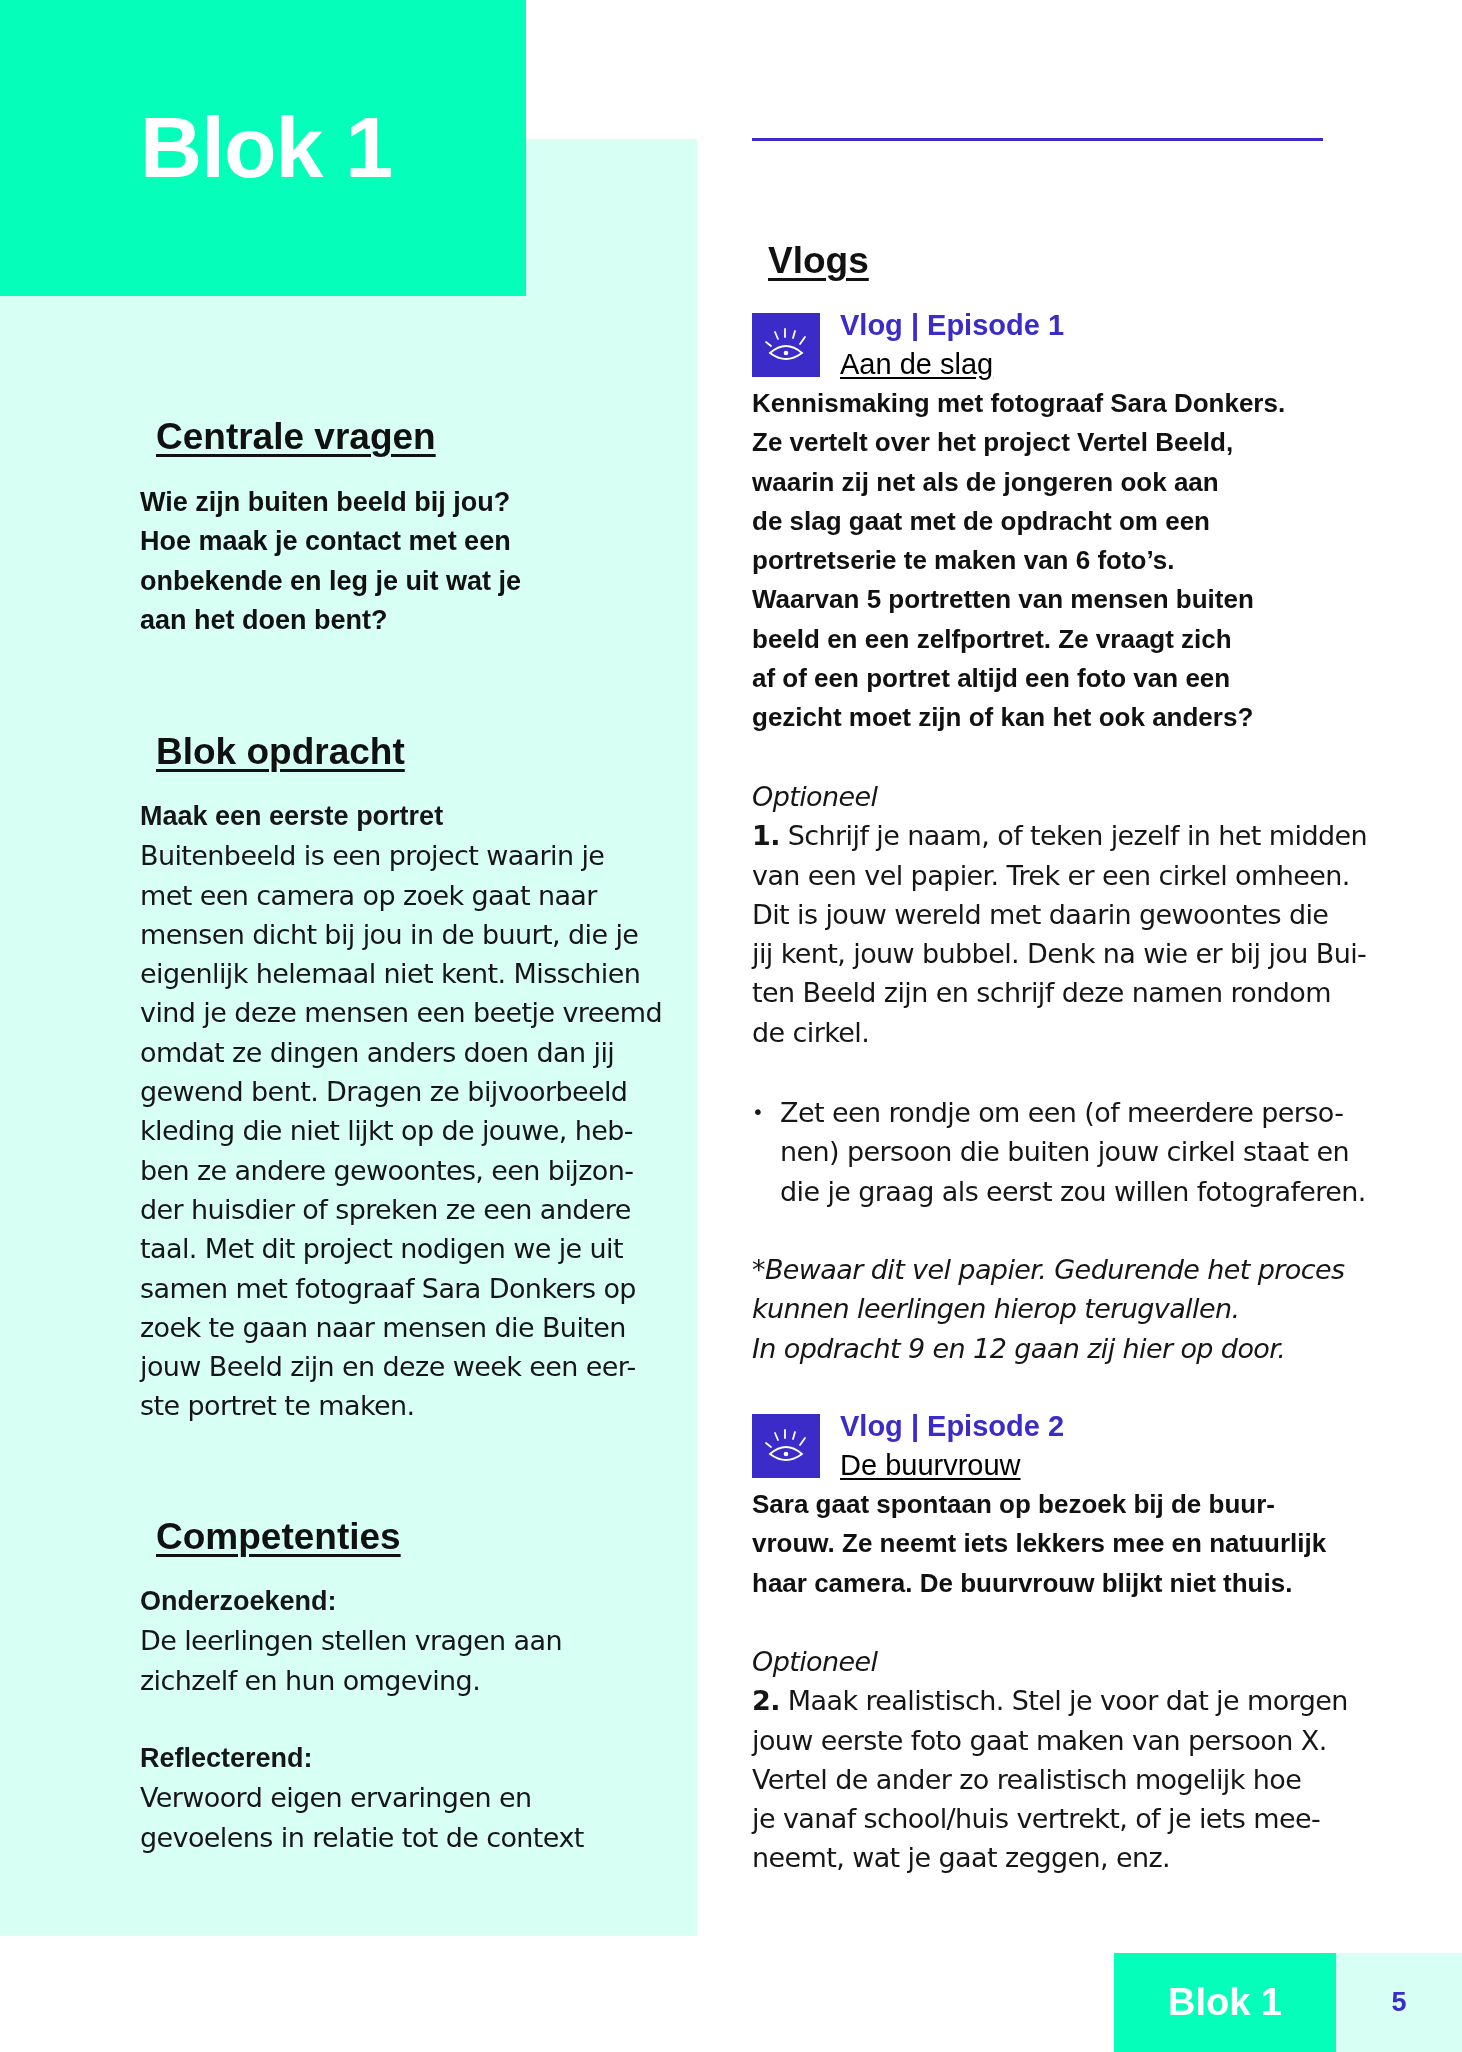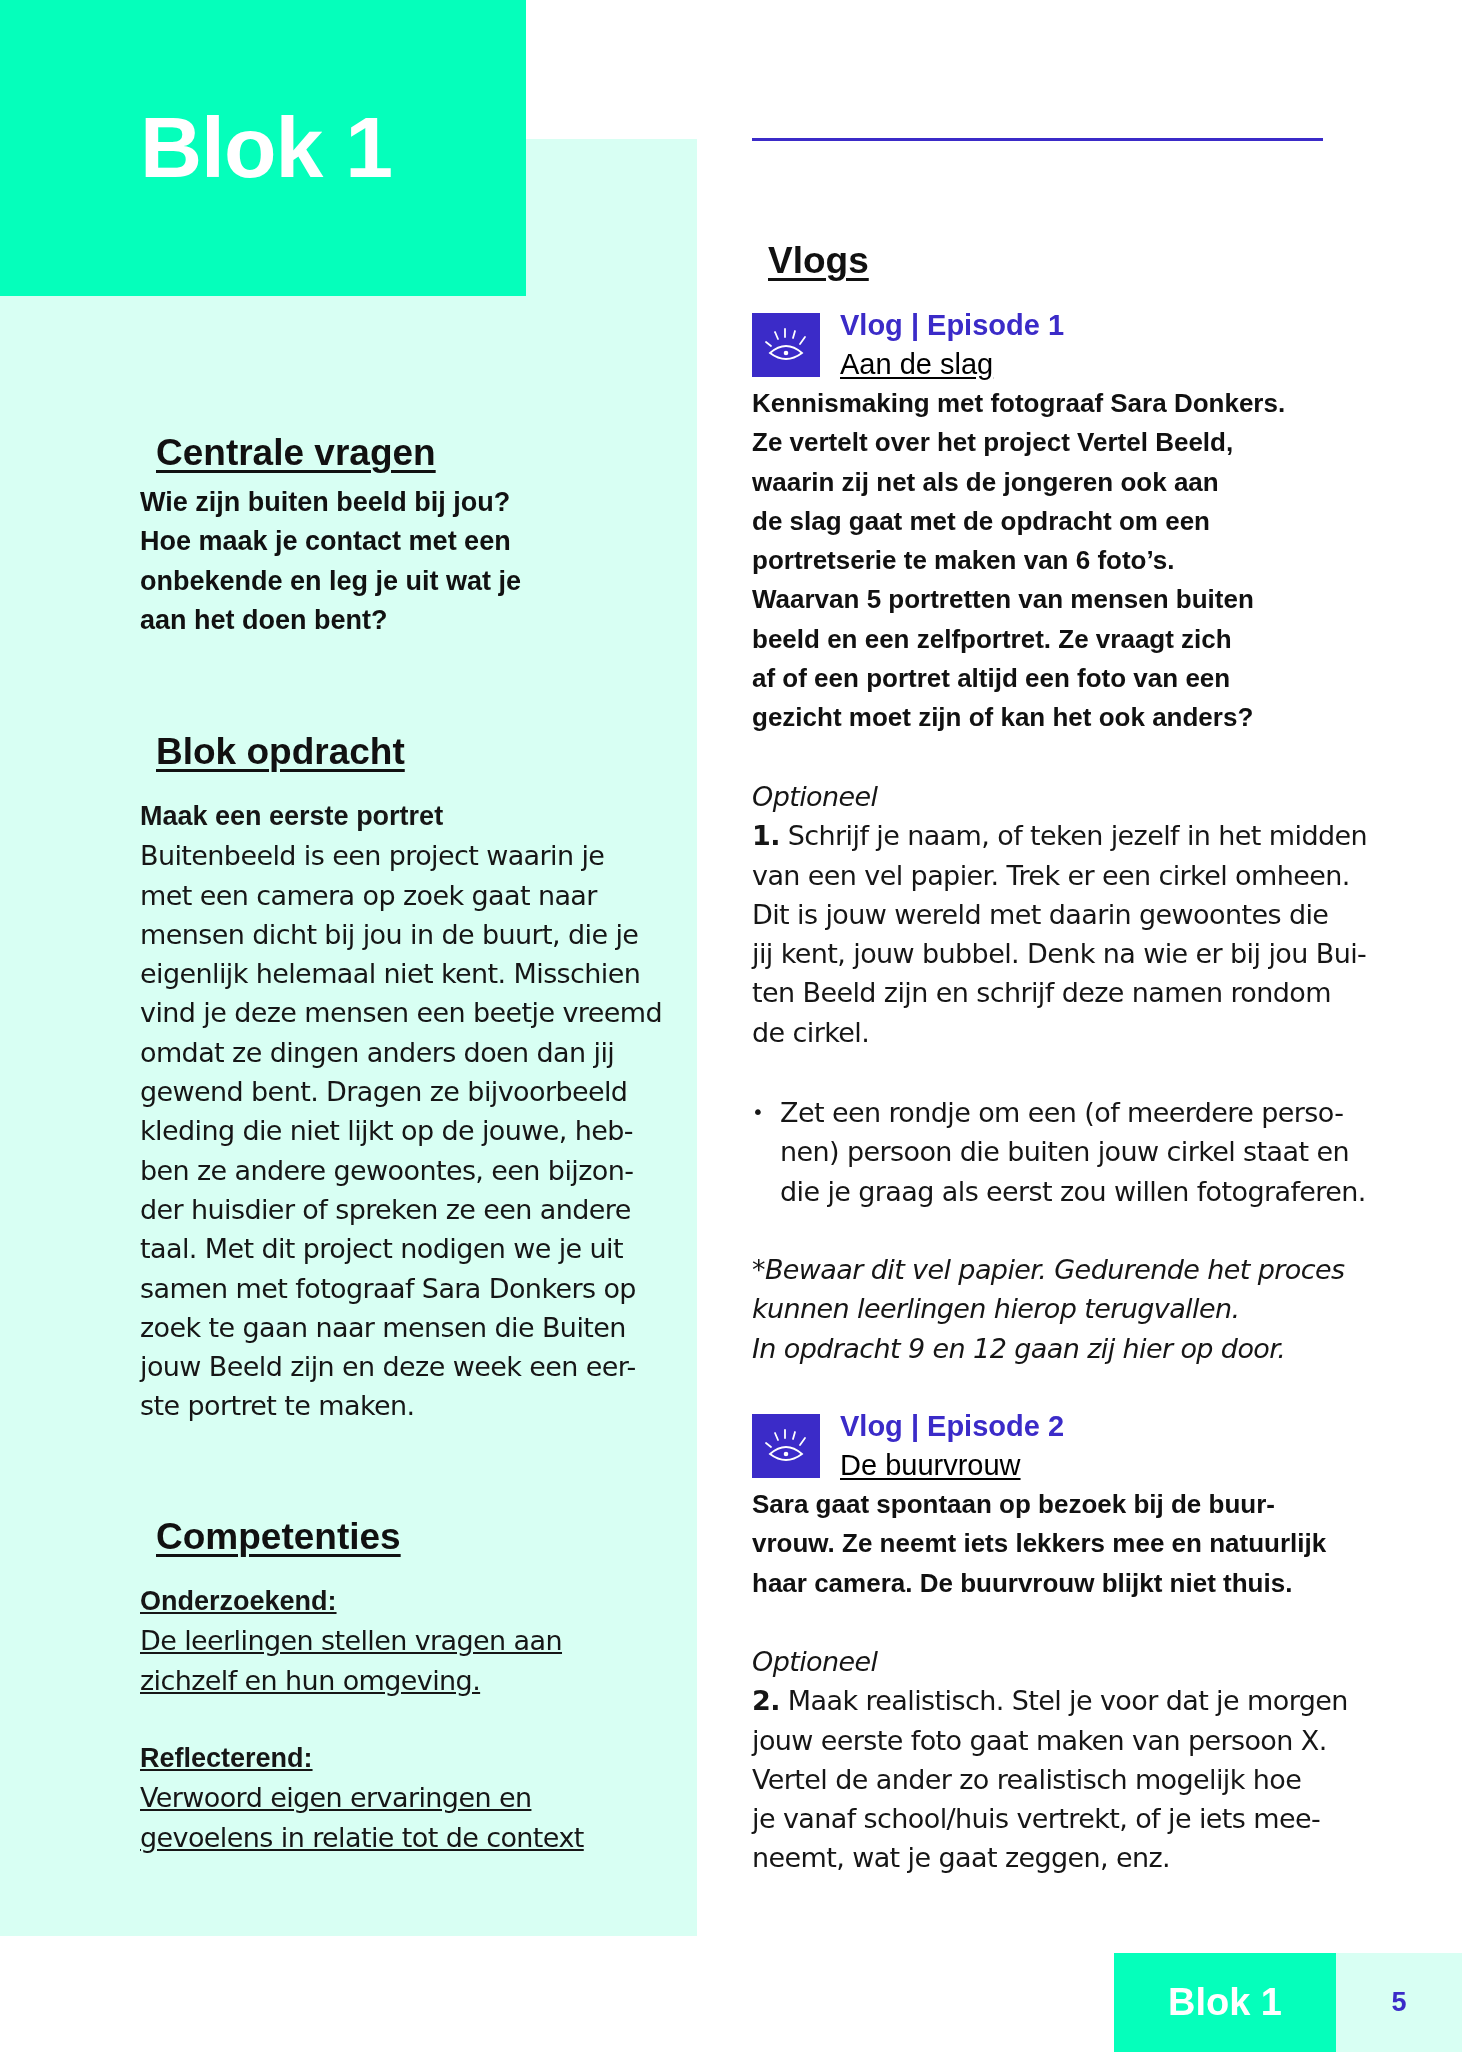--- a/index.html
+++ b/index.html
@@ -53,21 +53,21 @@
 </style>
 </head>
 <body>
 
 <div class="abs light-panel"></div>
 <div class="abs teal-block"></div>
 <h1 class="abs big-title">Blok 1</h1>
 <div class="abs rule"></div>
 
 <div class="abs col-left">
-  <h2 class="section" style="top:414px;">Centrale vragen</h2>
+  <h2 class="section" style="top:398px;">Centrale vragen</h2>
   <div class="q-block" style="top:483px;">
     <span class="line">Wie zijn buiten beeld bij jou?</span>
     <span class="line">Hoe maak je contact met een</span>
     <span class="line">onbekende en leg je uit wat je</span>
     <span class="line">aan het doen bent?</span>
   </div>
 
   <h2 class="section" style="top:713px;">Blok opdracht</h2>
   <div class="body-text" style="top:797px;">
     <span class="line sub-head">Maak een eerste portret</span>
@@ -82,21 +82,21 @@
     <span class="line">ben ze andere gewoontes, een bijzon-</span>
     <span class="line">der huisdier of spreken ze een andere</span>
     <span class="line">taal. Met dit project nodigen we je uit</span>
     <span class="line">samen met fotograaf Sara Donkers op</span>
     <span class="line">zoek te gaan naar mensen die Buiten</span>
     <span class="line">jouw Beeld zijn en deze week een eer-</span>
     <span class="line">ste portret te maken.</span>
   </div>
 
   <h2 class="section" style="top:1498px;">Competenties</h2>
-  <div class="body-text" style="top:1582px;text-decoration:underline;">
+  <div class="body-text" style="top:1582px;">
     <span class="line sub-head">Onderzoekend:</span>
     <span class="line">De leerlingen stellen vragen aan</span>
     <span class="line">zichzelf en hun omgeving.</span>
     <span class="line"></span>
     <span class="line sub-head">Reflecterend:</span>
     <span class="line">Verwoord eigen ervaringen en</span>
     <span class="line">gevoelens in relatie tot de context</span>
   </div>
 </div>
 

